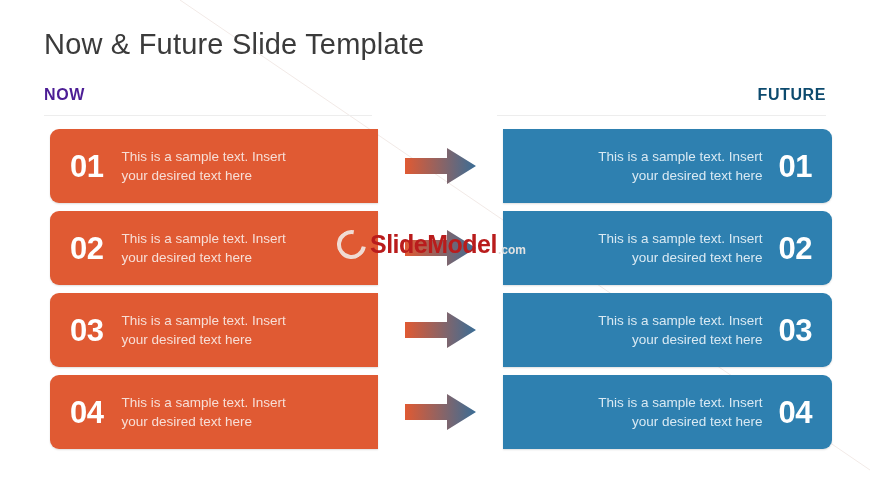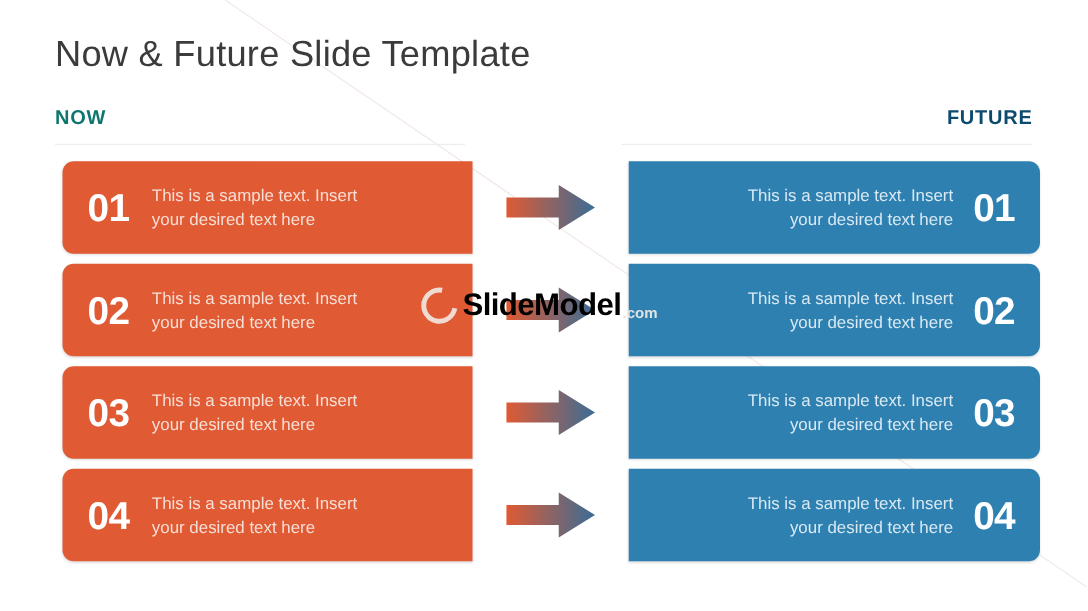--- a/index.html
+++ b/index.html
@@ -41,21 +41,21 @@
   }
   .col-header {
     position: absolute;
     top: 86px;
     font-size: 16px;
     font-weight: bold;
     letter-spacing: 0.6px;
   }
   .col-header.now {
     left: 44px;
-    color: #0f766e;
+    color: #4c1d95;
     text-align: left;
   }
   .col-header.future {
     right: 44px;
     color: #0c4a6e;
     text-align: right;
   }
   .header-rule {
     position: absolute;
     top: 115px;
@@ -174,21 +174,21 @@
     border: 4px solid #f0dbd3;
     border-right-color: transparent;
     border-radius: 50%;
     transform: rotate(-35deg);
     flex: 0 0 auto;
   }
   .wm-text {
     margin-left: 4px;
     font-size: 25px;
     font-weight: bold;
-    color: #000000;
+    color: #b91c1c;
     letter-spacing: -0.5px;
     line-height: 1;
   }
   .wm-tld {
     font-size: 12px;
     font-weight: bold;
     color: #e2e2e2;
     margin-left: 1px;
     align-self: flex-end;
     padding-bottom: 3px;

